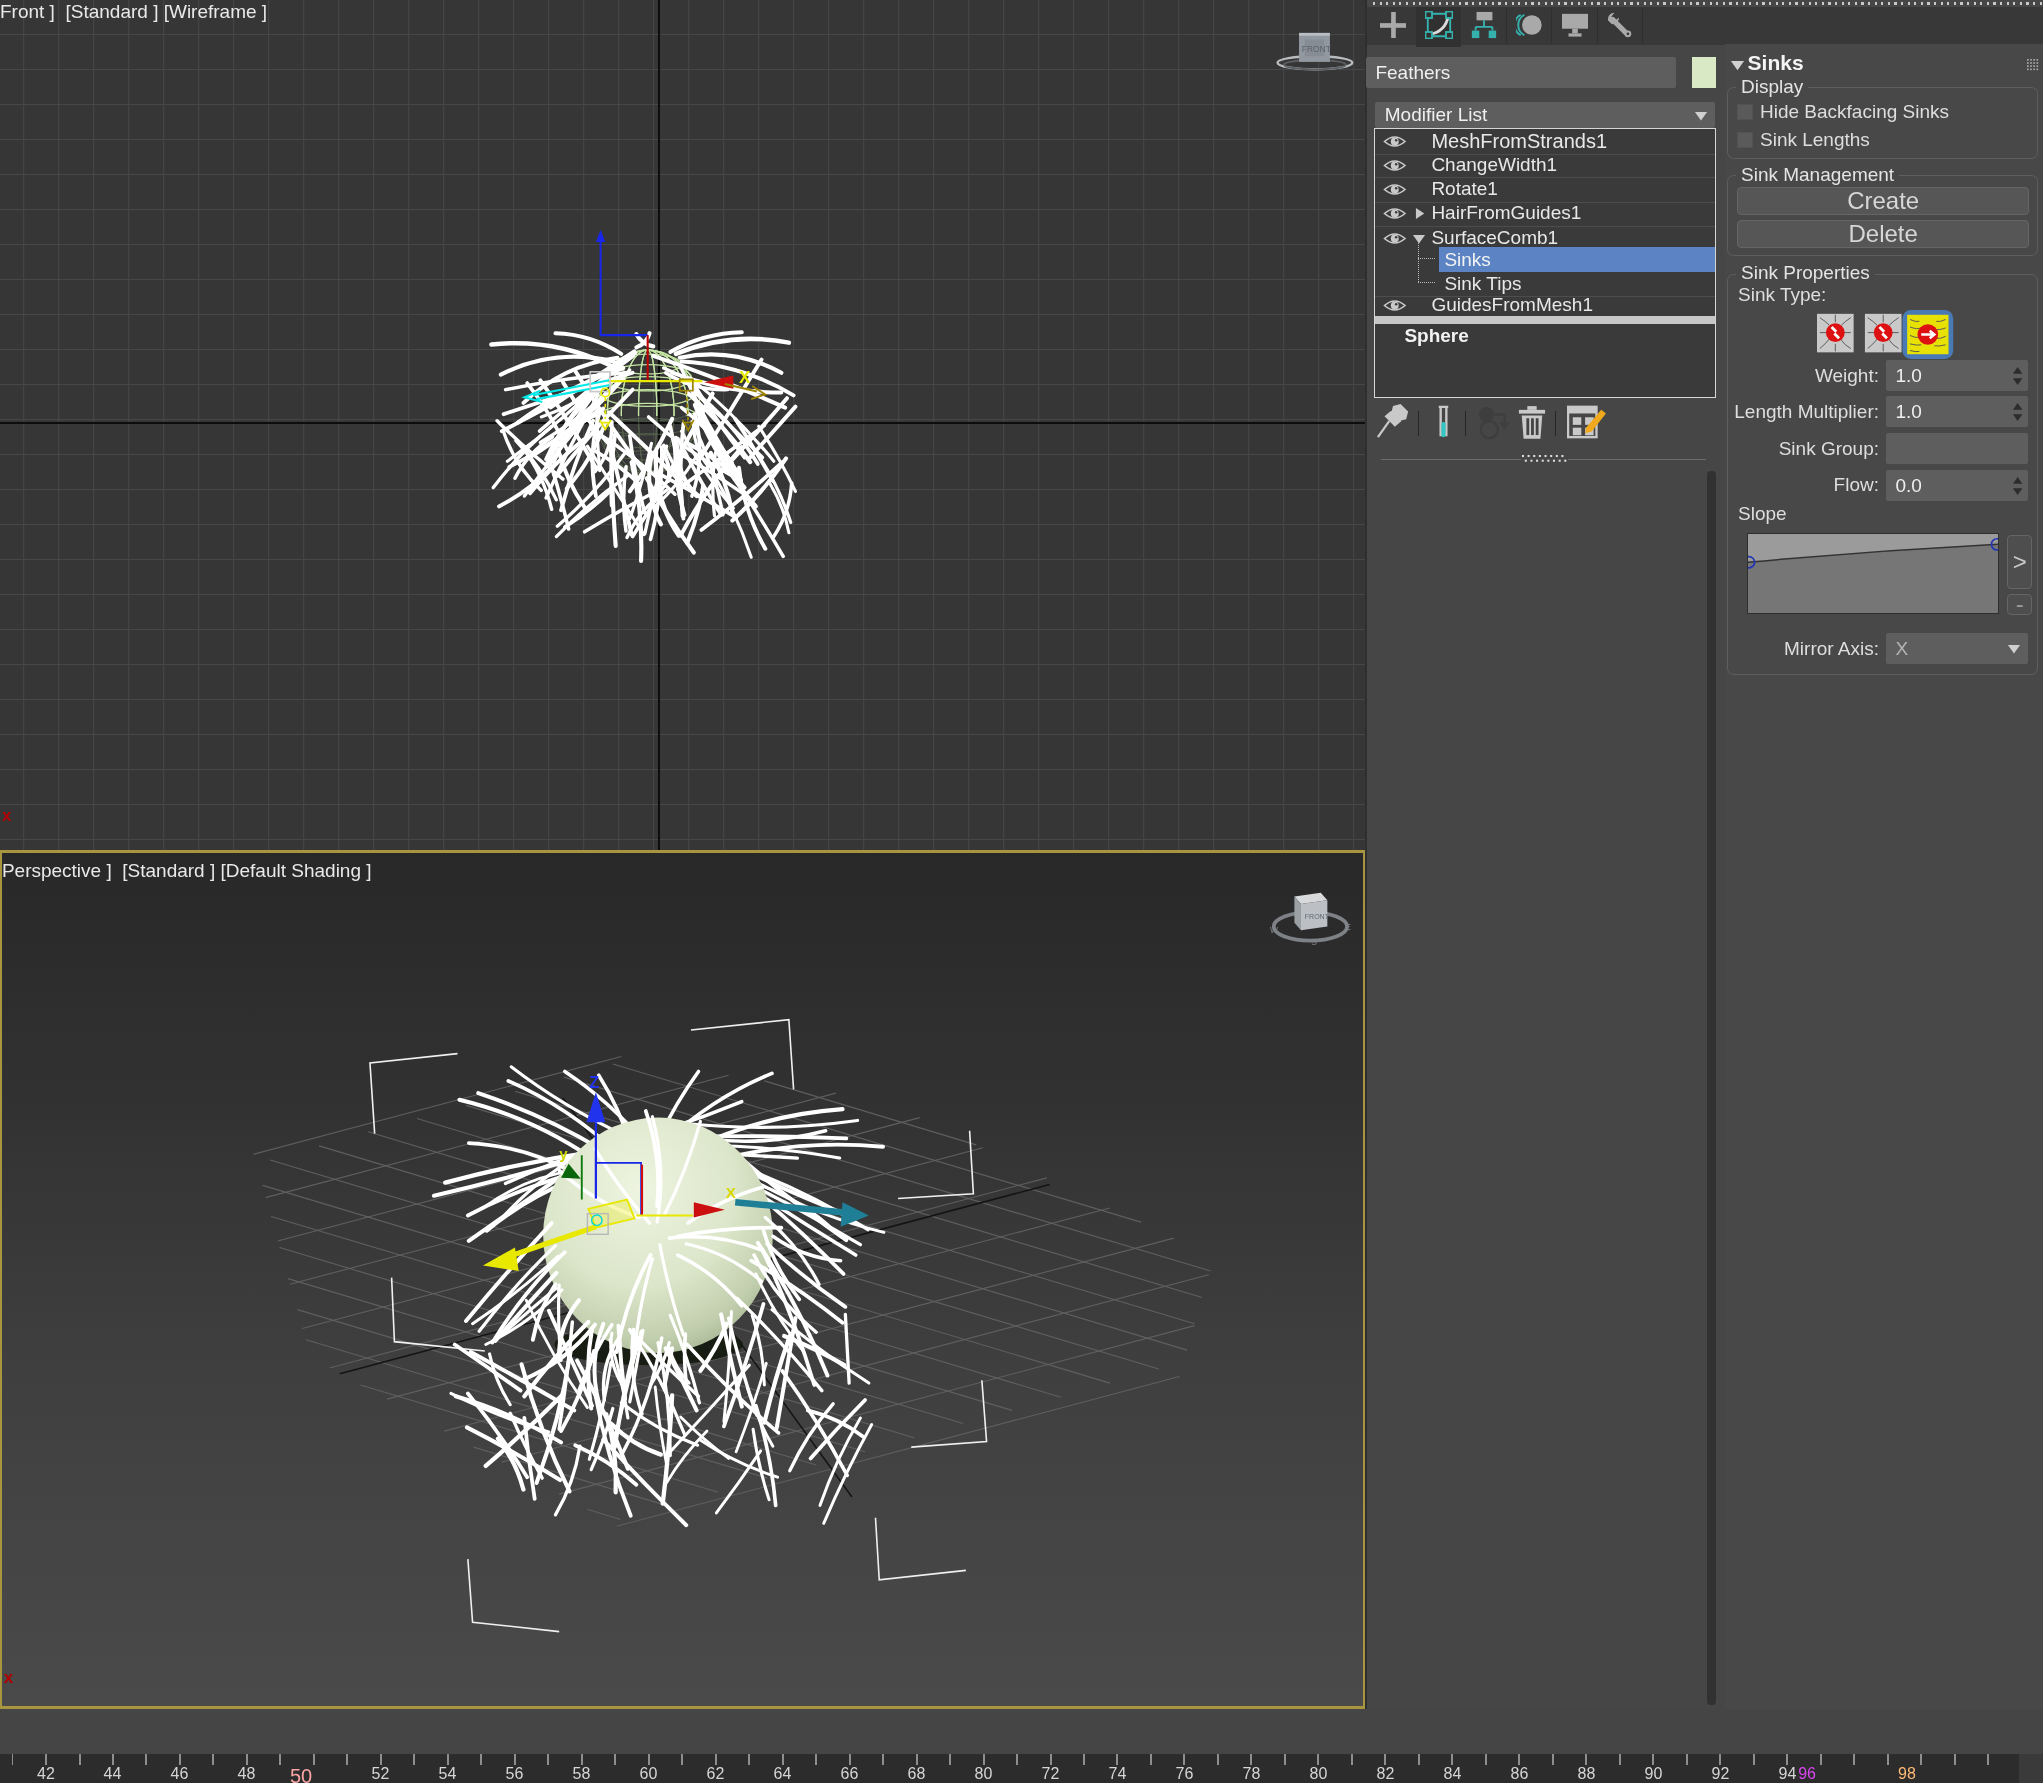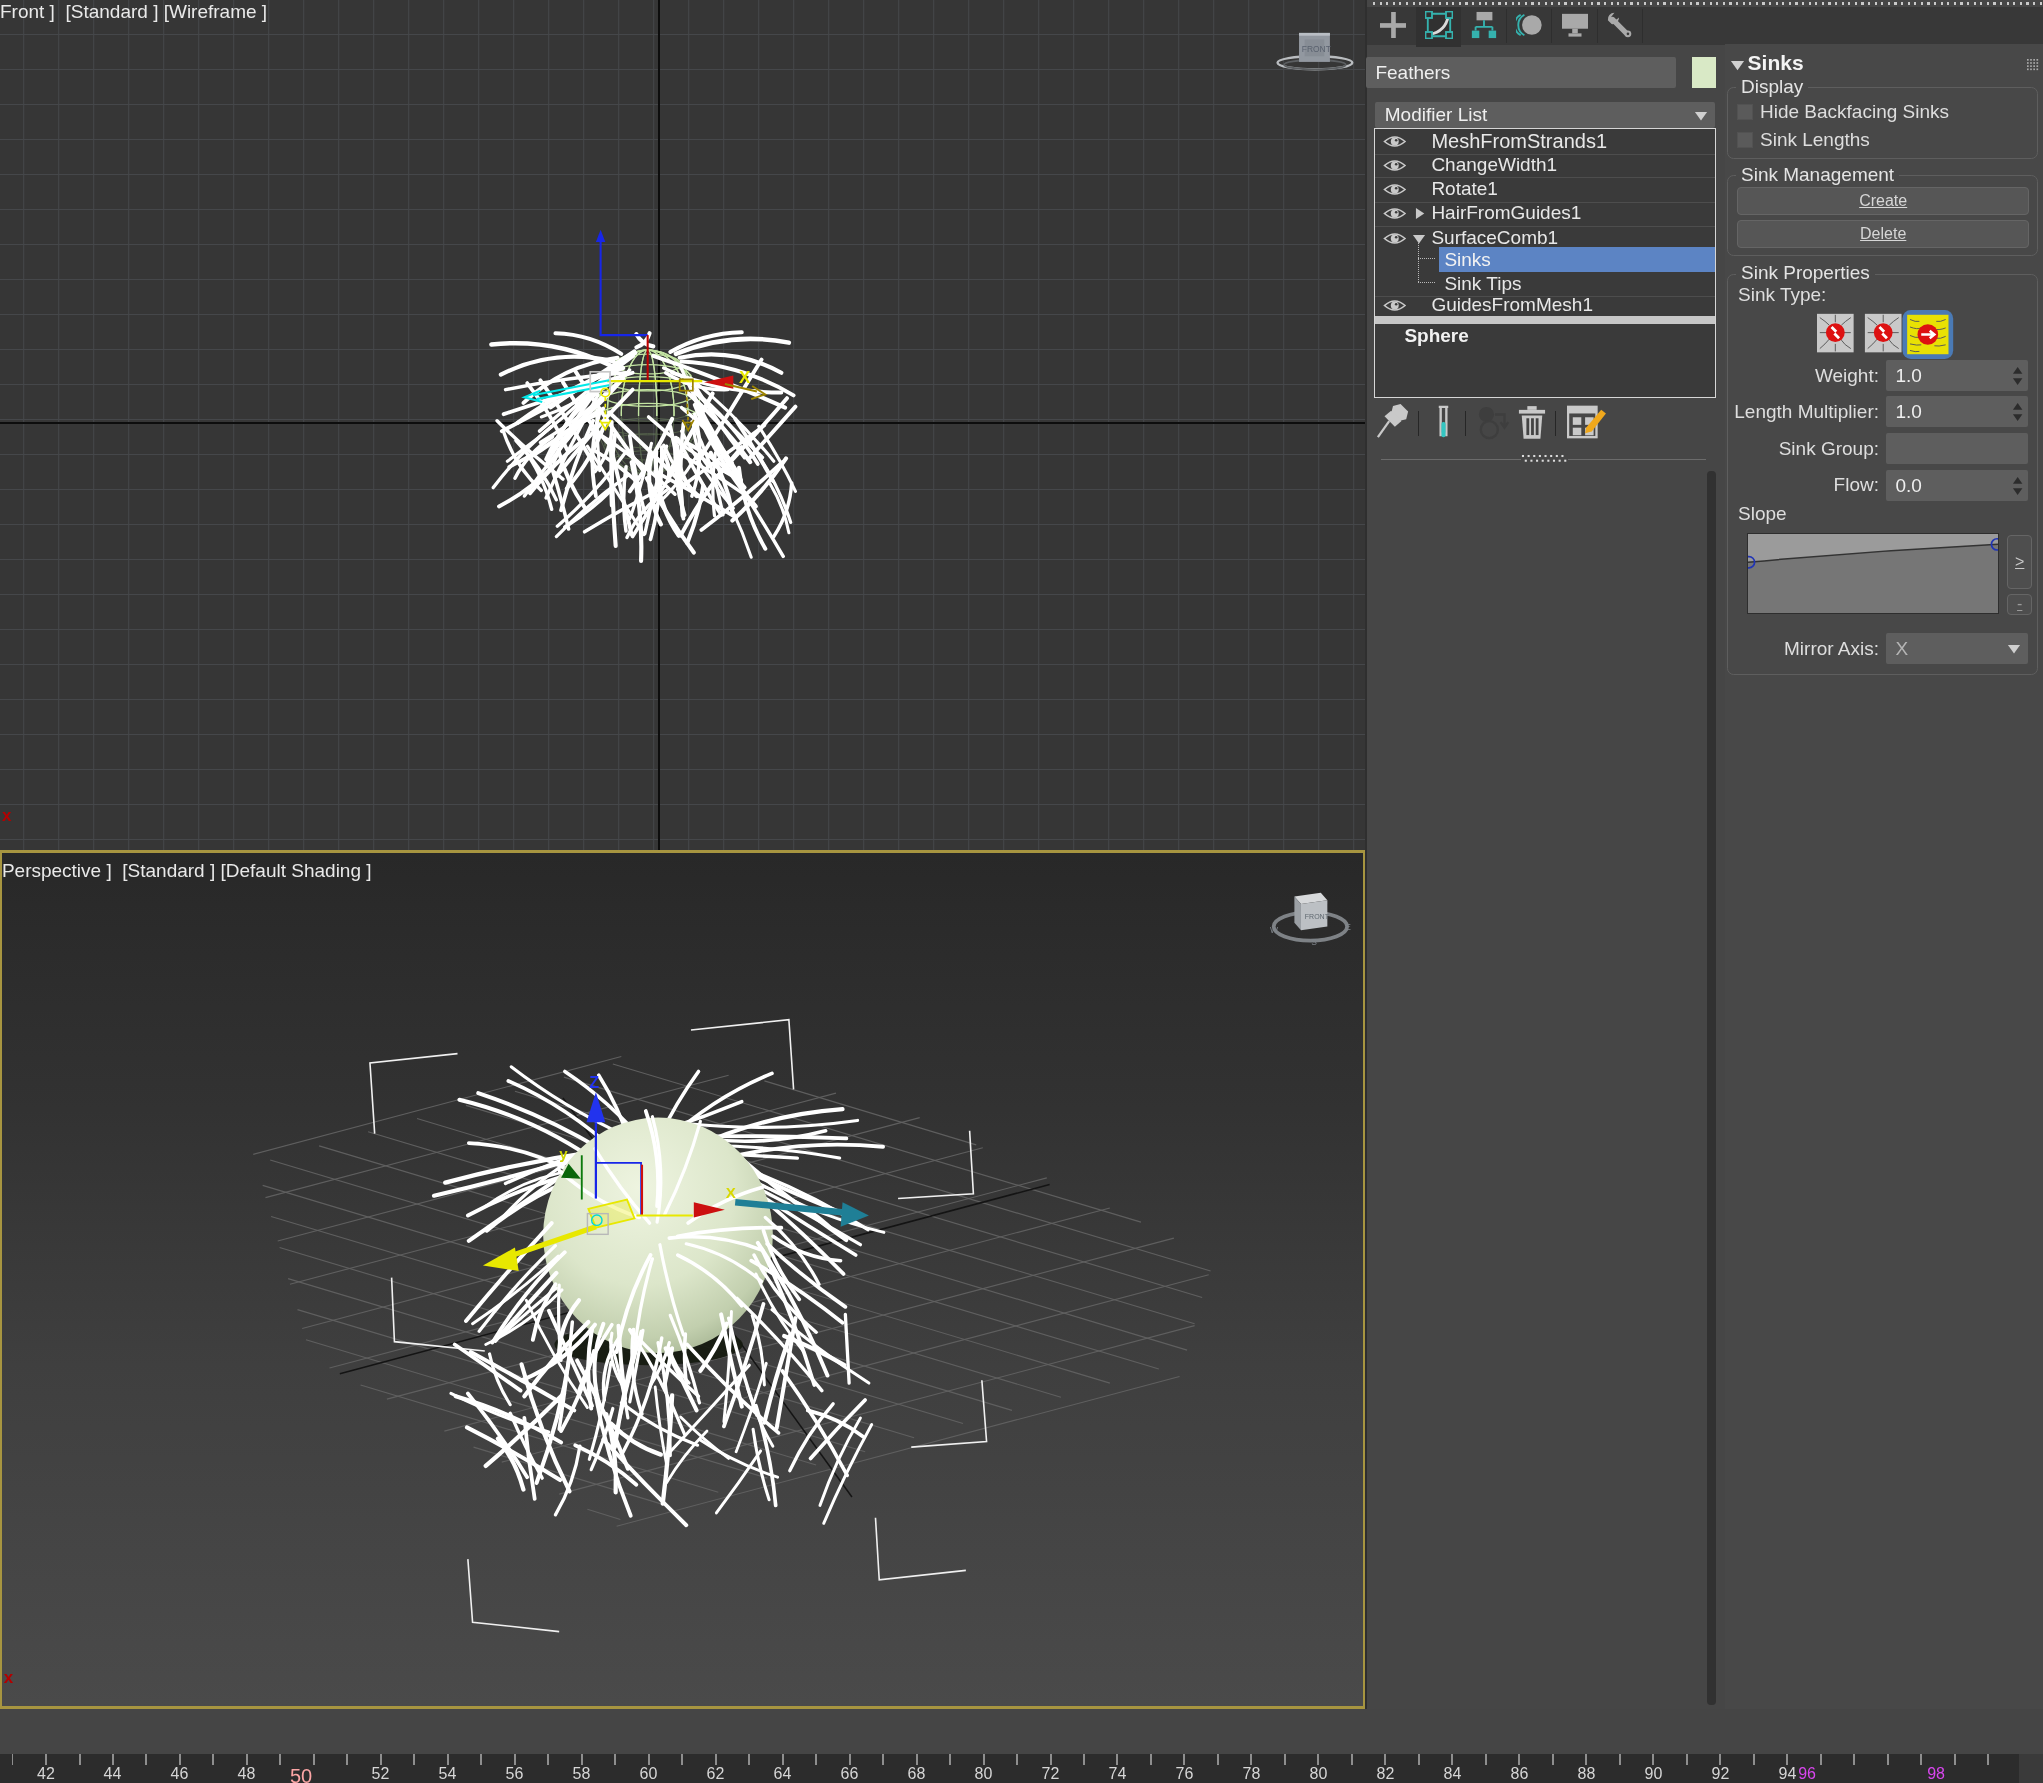--- a/index.html
+++ b/index.html
@@ -1,21 +1,21 @@
 <!DOCTYPE html>
 <html style="font-size:15px"><head><meta charset="utf-8"><style>
 * { margin:0; padding:0; box-sizing:border-box; }
 html,body { width:2043px; height:1783px; overflow:hidden; background:#464646; font-family:"Liberation Sans",sans-serif; }
 #page { position:relative; width:2043px; height:1783px; }
 .abs { position:absolute; }
 .lab { position:absolute; color:#dedede; font-size:19px; white-space:nowrap; }
 .fld { position:absolute; background:#5e5e5e; color:#efefef; font-size:19px; line-height:31px; padding-left:9.4px; border-radius:1.9px; }
 .gbox { position:absolute; border:0.9px solid #5e5e5e; border-radius:6.6px; }
 .gtitle { position:absolute; color:#e4e4e4; font-size:19px; background:#484848; padding:0 4.7px; white-space:nowrap; }
-.btn { position:absolute; background:#565656; border:0.9px solid #656565; border-radius:4px; color:#d6d6d6; font-size:16px; text-align:center;text-decoration:underline; }
+.btn { position:absolute; background:#565656; border:0.9px solid #656565; border-radius:4px; color:#d6d6d6; font-size:24px; text-align:center; }
 .cb { position:absolute; width:16px; height:16px; background:#5a5a5a; border:0.9px solid #525252; }
 .sep { position:absolute; width:0.9px; background:#2e2e2e; }
 </style></head><body>
 <div id="page">
 
 <div class="abs" style="left:0;top:0;width:1365px;height:850px;background:#363636;overflow:hidden">
   <div class="abs" style="left:0;top:0;width:1365px;height:850px;
     background-image:repeating-linear-gradient(to right,transparent 0,transparent 34px,#45474a 34px,#45474a 35px),
     repeating-linear-gradient(to bottom,transparent 0,transparent 34px,#45474a 34px,#45474a 35px);
     background-position:-10.8px 0px;"></div>
@@ -543,21 +543,21 @@
       <div style="position:absolute;left:1719px;top:0;width:1.9px;height:11.3px;background:#8e8e8e"></div>
       <div style="position:absolute;left:1697px;top:11.3px;width:47px;text-align:center;color:#d6d6d6;font-size:16px">92</div>
       <div style="position:absolute;left:1753px;top:0;width:1.9px;height:11.3px;background:#8e8e8e"></div>
       <div style="position:absolute;left:1786px;top:0;width:1.9px;height:11.3px;background:#8e8e8e"></div>
       <div style="position:absolute;left:1764px;top:11.3px;width:47px;text-align:center;color:#d6d6d6;font-size:16px">94</div>
       <div style="position:absolute;left:1820px;top:0;width:1.9px;height:11.3px;background:#8e8e8e"></div>
       <div style="position:absolute;left:1853px;top:0;width:1.9px;height:11.3px;background:#8e8e8e"></div>
       <div style="position:absolute;left:1769px;top:11.3px;width:47px;text-align:right;color:#d946ef;font-size:16px">96</div>
       <div style="position:absolute;left:1887px;top:0;width:1.9px;height:11.3px;background:#8e8e8e"></div>
       <div style="position:absolute;left:1920px;top:0;width:1.9px;height:11.3px;background:#8e8e8e"></div>
-      <div style="position:absolute;left:1898px;top:11.3px;width:47px;text-align:right;color:#d946ef;font-size:16px">98</div>
+      <div style="position:absolute;left:1898px;top:11.3px;width:47px;text-align:left;color:#fdba74;font-size:16px">98</div>
       <div style="position:absolute;left:1954px;top:0;width:1.9px;height:11.3px;background:#8e8e8e"></div>
       <div style="position:absolute;left:1987px;top:0;width:1.9px;height:11.3px;background:#8e8e8e"></div>
     </div>
 <div class="abs" style="left:2019px;top:1754px;width:24.5px;height:29px;background:#3a3a3a"></div>
 
 <div class="abs" style="left:1365px;top:0;width:678px;height:1709px;background:#464646">
   <div class="abs" style="left:0;top:0;width:1.9px;height:1709px;background:#2f2f2f"></div>
   <div class="abs" style="left:7.5px;top:1.9px;width:669px;height:2.8px;
     background-image:repeating-linear-gradient(to right,#c9c9c9 0,#c9c9c9 2.1px,transparent 2.1px,transparent 6.6px)"></div>
   <div class="abs" style="left:1.9px;top:6.6px;width:676px;height:38px;background:#383838"></div>

